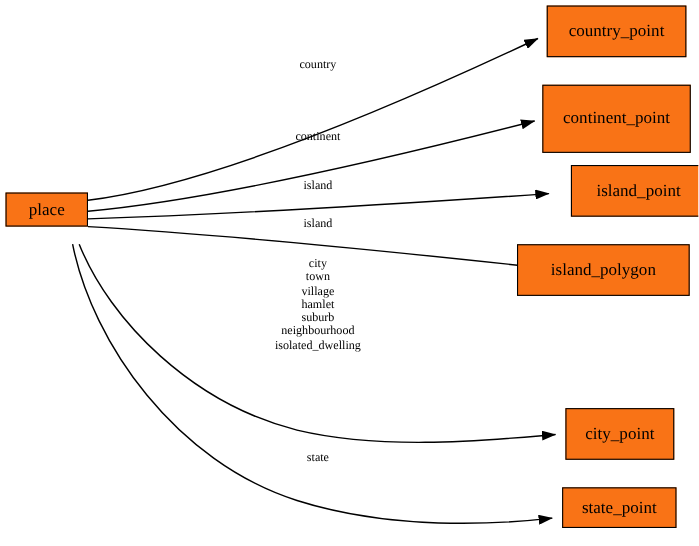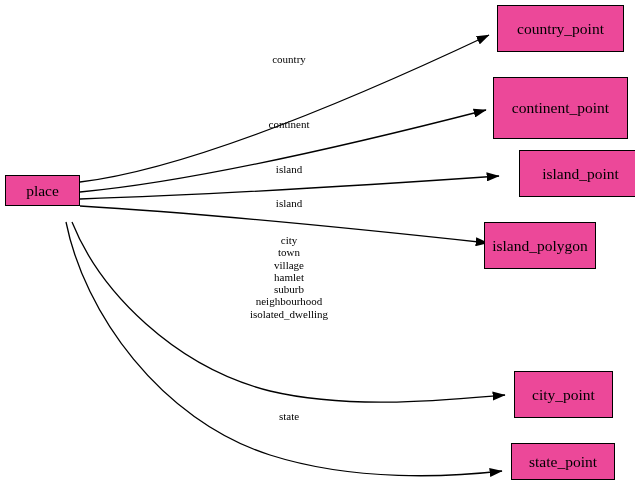--- a/index.html
+++ b/index.html
@@ -21,21 +21,21 @@
     position: absolute;
     left: 0;
     top: 0;
     width: 635px;
     height: 496px;
   }
   .node-box {
     position: absolute;
     box-sizing: border-box;
     border: 1.4px solid #000000;
-    background: #ec4899;
+    background: #f97316;
     display: flex;
     align-items: center;
     justify-content: center;
     font-family: "Liberation Serif", "DejaVu Serif", serif;
     font-size: 15.5px;
     color: #000000;
     line-height: 1;
     white-space: nowrap;
   }
   .edge-label {
@@ -76,21 +76,21 @@
       </div>
       <div class="node-box" style="left: 497px; top: 5px; width: 127px; height: 47px;">
         <span>country_point</span>
       </div>
       <div class="node-box" style="left: 493px; top: 77px; width: 135px; height: 62px;">
         <span>continent_point</span>
       </div>
       <div class="node-box" style="left: 519px; top: 150px; width: 123px; height: 47px;">
         <span>island_point</span>
       </div>
-      <div class="node-box" style="left: 484px; top: 222px; width: 112px; height: 47px;">
+      <div class="node-box" style="left: 470px; top: 222px; width: 157px; height: 47px;">
         <span>island_polygon</span>
       </div>
       <div class="node-box" style="left: 514px; top: 371px; width: 99px; height: 47px;">
         <span>city_point</span>
       </div>
       <div class="node-box" style="left: 511px; top: 443px; width: 104px; height: 37px;">
         <span>state_point</span>
       </div>
     </div>
   <div id="labels-layer">

